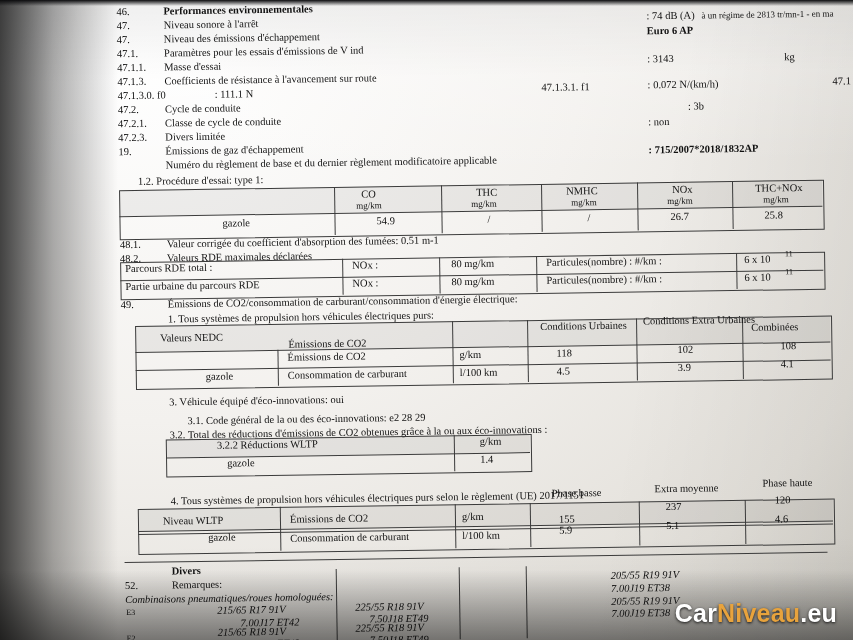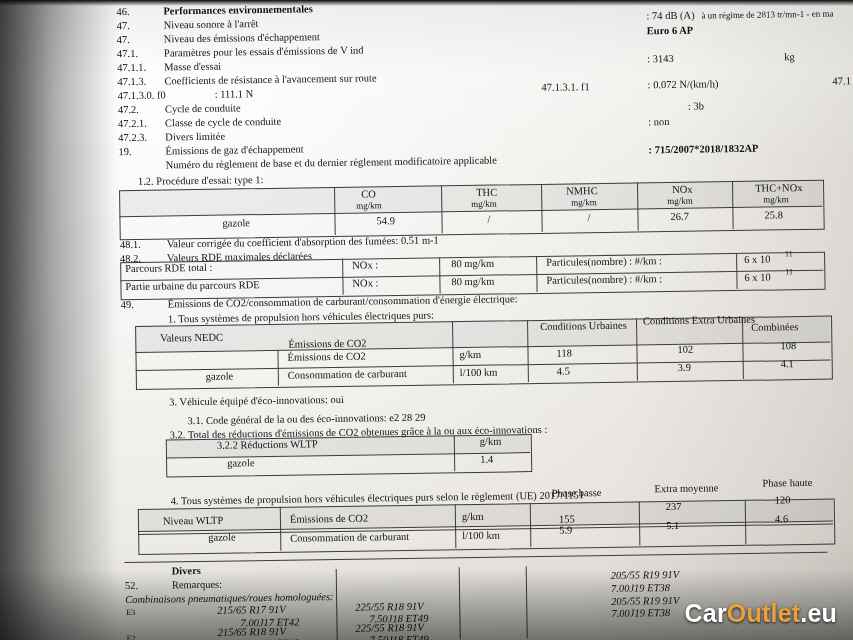--- a/index.html
+++ b/index.html
@@ -287,15 +287,15 @@
     <div class="r lbl it" style="left:607px;top:599px;">205/55 R19 91V</div>
     <div class="r lbl it" style="left:607px;top:611px;">7.00J19 ET38</div>
 
   </div>
 
   <div id="shadeL"></div>
   <div id="shadeB"></div>
   <div id="topdark"></div>
 
   <div id="logo">
-    <span>Car</span><span class="accent">Outlet</span><span class="eu">.eu</span>
+    <span>Car</span><span class="accent">Niveau</span><span class="eu">.eu</span>
   </div>
 </div>
 
 </body></html>

